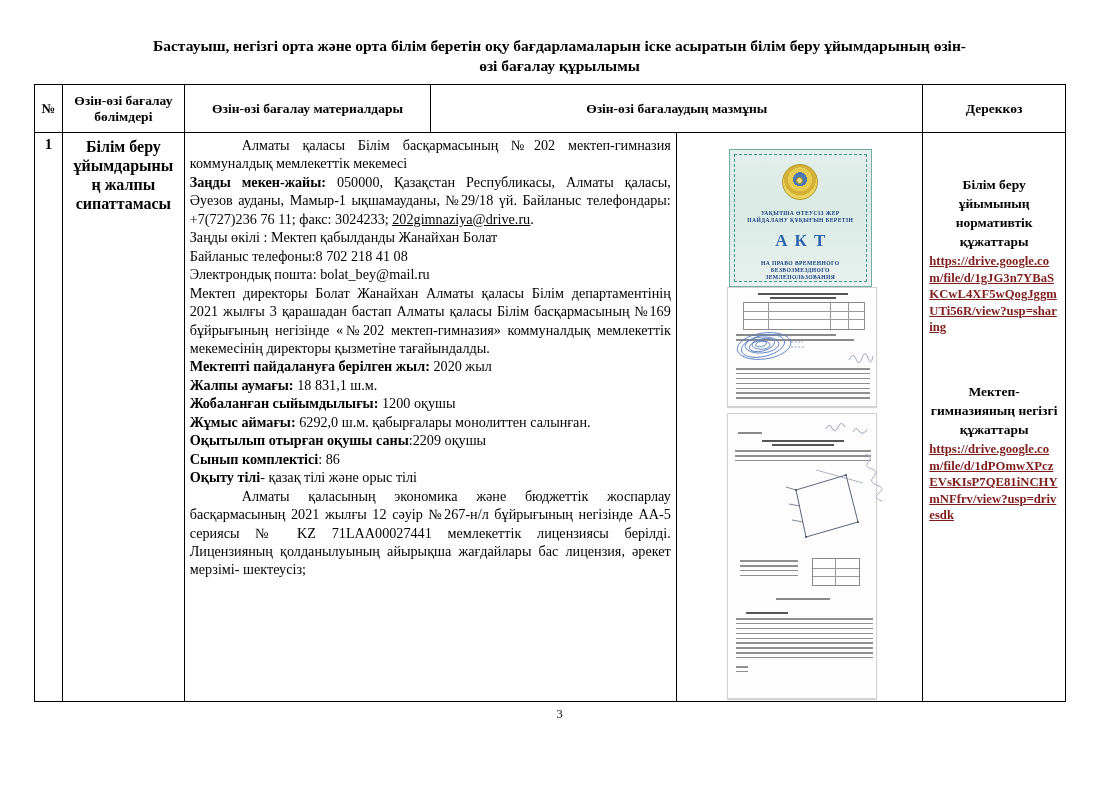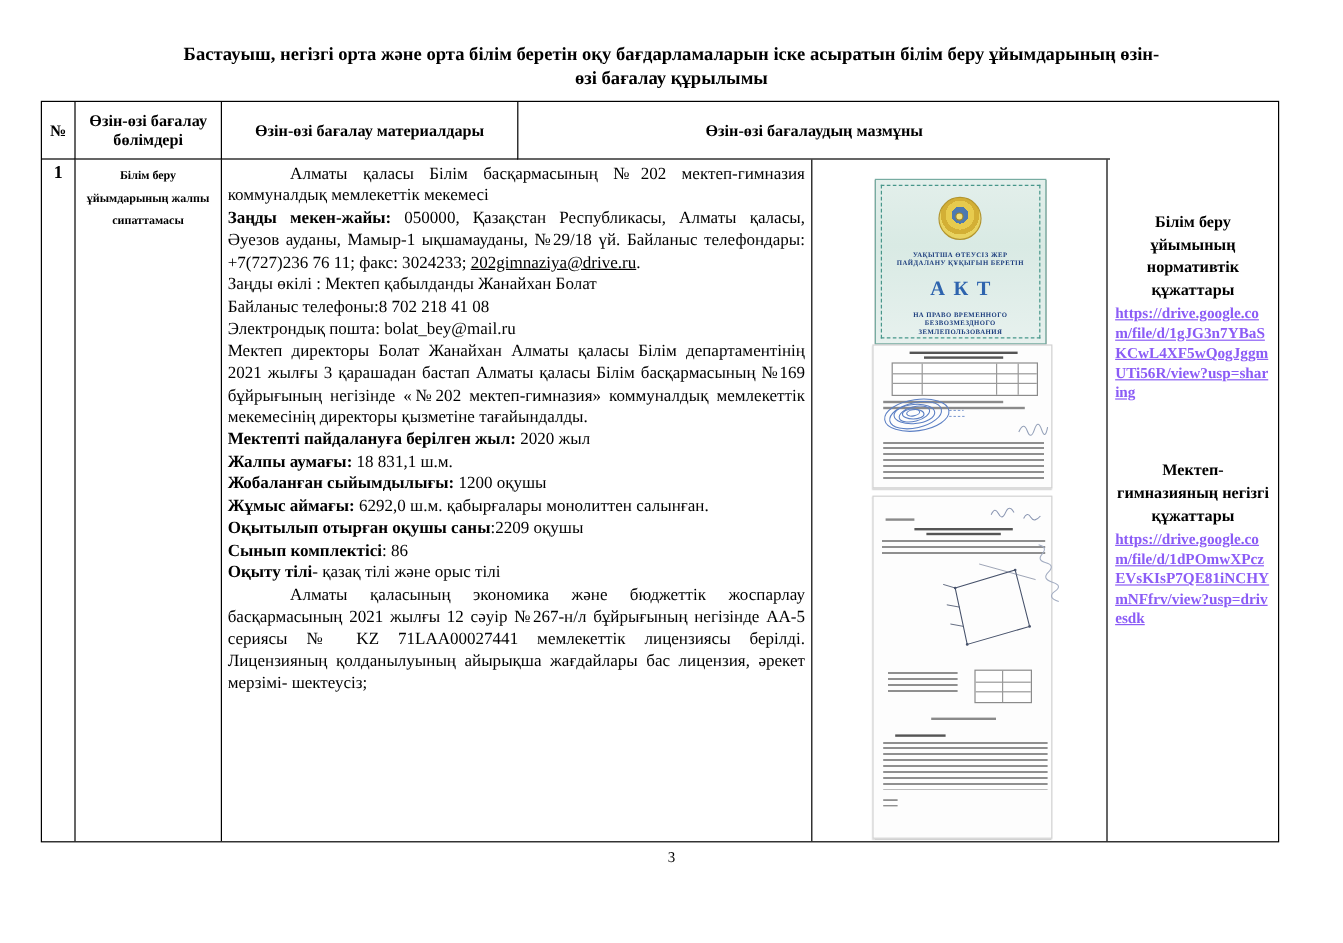--- a/index.html
+++ b/index.html
@@ -28,21 +28,21 @@
   .thead .tcell{
     border-bottom:1px solid #000;height:48px;
     display:flex;align-items:center;justify-content:center;text-align:center;
     font-weight:bold;font-size:13.5px;line-height:16px;padding:2px 3px;
   }
   .tbody .tcell{height:568px;}
   
   .cell-number{padding-top:3px;text-align:center;font-weight:bold;font-size:15px;}
   
   .cell-section{
-    padding:4px 9px;text-align:center;font-weight:bold;font-size:10px;line-height:19px;
+    padding:4px 9px;text-align:center;font-weight:bold;font-size:16px;line-height:19px;
     word-wrap:break-word;overflow-wrap:break-word;
   }
   
   .cell-content{padding:3px 5px 0 5px;font-size:14.2px;line-height:18.45px;text-align:justify;}
   .para{margin:0;}
   .para.indent{text-indent:52px;}
   .b{font-weight:bold;}
   .u{text-decoration:underline;}
   
   .cert{
@@ -82,40 +82,41 @@
   .bar.dark{background:#555;}
   .mini-table{position:absolute;border:1px solid #8b8b8b;background:#fff;}
   .vline{position:absolute;top:0;bottom:0;width:1px;background:#9a9a9a;}
   .hline{position:absolute;left:0;right:0;height:1px;background:#9a9a9a;}
   
   .cell-source{padding:0 6px;text-align:center;}
   .src-h{font-weight:bold;font-size:13.5px;line-height:19px;}
   .src-h1{margin-top:42px;}
   .src-h2{margin-top:46px;}
   .src-link{
-    display:block;margin-top:2px;color:#8b5cf6;font-weight:bold;font-size:12.7px;line-height:16.6px;
+    display:block;margin-top:2px;color:#7f1d1d;font-weight:bold;font-size:12.7px;line-height:16.6px;
     text-decoration:underline;word-break:break-all;text-align:left;cursor:pointer;
   }
   
   .page-number{position:absolute;top:707px;left:0;right:0;text-align:center;font-size:12.5px;}
 </style>
 </head>
 <body>
 
 <div id="page">
 
   <div class="doc-title">Бастауыш, негізгі орта және орта білім беретін оқу бағдарламаларын іске асыратын білім беру ұйымдарының өзін-өзі бағалау құрылымы</div>
 
   <div class="doc-table">
 
     <div class="trow thead">
       <div class="tcell c-num">№</div>
       <div class="tcell c-sec">Өзін-өзі бағалау бөлімдері</div>
       <div class="tcell c-mat">Өзін-өзі бағалау материалдары</div>
       <div class="tcell c-con">Өзін-өзі бағалаудың мазмұны</div>
+      <div class="tcell c-src">Дереккөз</div>
     </div>
 
     <div class="trow tbody">
       <div class="tcell c-num cell-number">1</div>
       <div class="tcell c-sec cell-section">Білім беру ұйымдарының жалпы сипаттамасы</div>
 
       <div class="tcell c-con cell-content">
           <div class="para indent"><span>Алматы қаласы Білім басқармасының №202 мектеп-гимназия коммуналдық мемлекеттік мекемесі</span></div>
           <div class="para"><span class="b">Заңды мекен-жайы:</span><span> 050000, Қазақстан Республикасы, Алматы қаласы, Әуезов ауданы, Мамыр-1 ықшамауданы, №29/18 үй. Байланыс телефондары: +7(727)236 76 11; факс: 3024233; </span><span class="u">202gimnaziya@drive.ru</span><span>.</span></div>
           <div class="para"><span>Заңды өкілі : Мектеп  қабылданды Жанайхан Болат</span></div>

